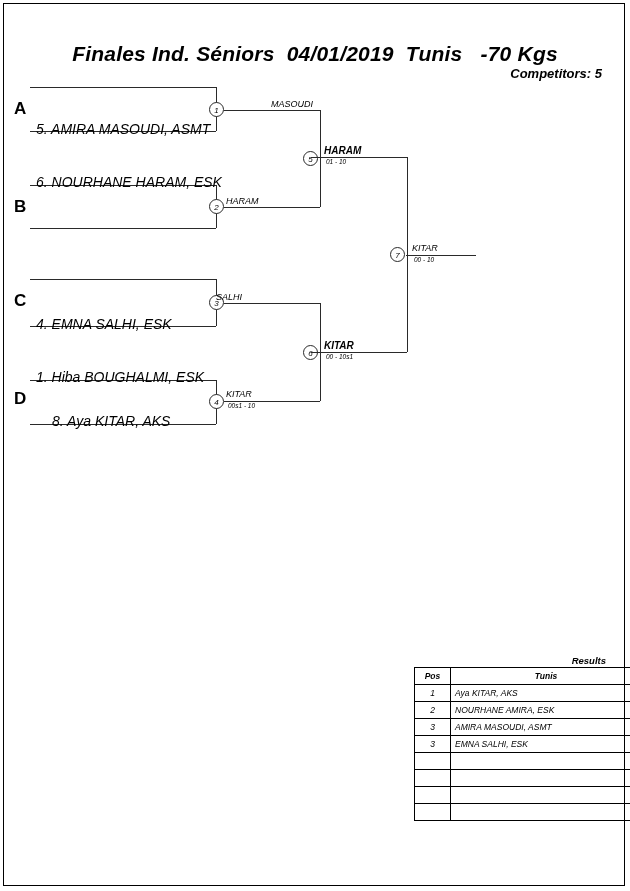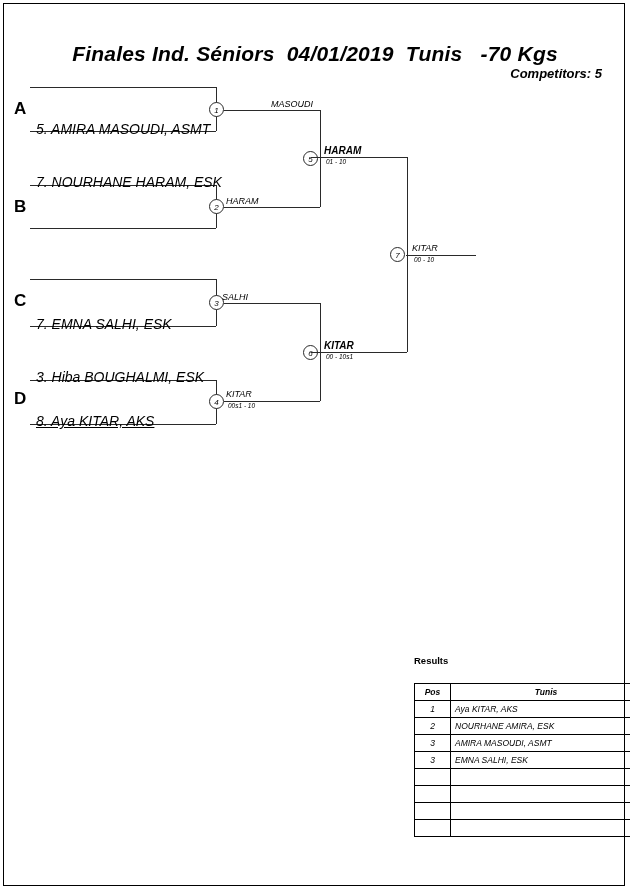--- a/index.html
+++ b/index.html
@@ -106,24 +106,25 @@
   }
 
   
   #results-wrap {
     position: absolute;
     left: 414px;
     top: 655px;
     width: 192px;
   }
   #results-title {
-    text-align: left;
+    text-align: right;
     font-size: 9.5px;
     font-weight: bold;
-    margin-bottom: 17px;
+    font-style: italic;
+    margin-bottom: 1px;
   }
   #results-table {
     border-collapse: collapse;
     width: 228px;
     table-layout: fixed;
     border: 1.6px solid #000;
   }
   #results-table th, #results-table td {
     border: 1px solid #000;
     height: 17px;
@@ -160,50 +161,50 @@
 <div class="hline" style="left:30px; top:87px; width:186px;"></div>
 <div class="hline" style="left:30px; top:131px; width:186px;"></div>
 <div class="vline" style="left:216px; top:87px; height:44px;"></div>
 <div class="slot-label" style="left:36px; top:120px;"></div>
 <div class="slot-label" style="left:36px; top:121px;">5. AMIRA MASOUDI, ASMT</div>
 <div class="match-circle" style="left:209px; top:102px;">1</div>
 
 <div class="hline" style="left:30px; top:185px; width:186px;"></div>
 <div class="hline" style="left:30px; top:228px; width:186px;"></div>
 <div class="vline" style="left:216px; top:185px; height:43px;"></div>
-<div class="slot-label" style="left:36px; top:174px;">7. NOURHANE HARAM, ESK</div>
+<div class="slot-label" style="left:36px; top:174px;">6. NOURHANE HARAM, ESK</div>
 <div class="slot-label" style="left:36px; top:218px;"></div>
 <div class="match-circle" style="left:209px; top:199px;">2</div>
 
 <div class="hline" style="left:30px; top:279px; width:186px;"></div>
 <div class="hline" style="left:30px; top:326px; width:186px;"></div>
 <div class="vline" style="left:216px; top:279px; height:47px;"></div>
 <div class="slot-label" style="left:36px; top:315px;"></div>
-<div class="slot-label" style="left:36px; top:316px;">7. EMNA SALHI, ESK</div>
+<div class="slot-label" style="left:36px; top:316px;">4. EMNA SALHI, ESK</div>
 <div class="match-circle" style="left:209px; top:295px;">3</div>
 
 <div class="hline" style="left:30px; top:380px; width:186px;"></div>
 <div class="hline" style="left:30px; top:424px; width:186px;"></div>
 <div class="vline" style="left:216px; top:380px; height:44px;"></div>
-<div class="slot-label" style="left:36px; top:369px;">3. Hiba BOUGHALMI, ESK</div>
-<div class="slot-label" style="left:36px; top:413px;text-decoration:underline;">8. Aya KITAR, AKS</div>
+<div class="slot-label" style="left:36px; top:369px;">1. Hiba BOUGHALMI, ESK</div>
+<div class="slot-label" style="left:52px; top:413px;">8. Aya KITAR, AKS</div>
 <div class="match-circle" style="left:209px; top:394px;">4</div>
 
 <div class="hline" style="left:224px; top:110px; width:96px;"></div>
 <div class="hline" style="left:224px; top:207px; width:96px;"></div>
 <div class="vline" style="left:320px; top:110px; height:97px;"></div>
 <div class="match-circle" style="left:303px; top:151px;">5</div>
 <div class="winner" style="left:226px; top:99px;margin-left:45px;">MASOUDI</div>
 <div class="winner" style="left:226px; top:196px;">HARAM</div>
 
 <div class="hline" style="left:224px; top:303px; width:96px;"></div>
 <div class="hline" style="left:224px; top:401px; width:96px;"></div>
 <div class="vline" style="left:320px; top:303px; height:98px;"></div>
 <div class="match-circle" style="left:303px; top:345px;">6</div>
-<div class="winner" style="left:222px; top:292px;">SALHI</div>
+<div class="winner" style="left:216px; top:292px;">SALHI</div>
 <div class="winner" style="left:226px; top:389px;">KITAR</div>
 <div class="score" style="left:228px; top:402px;">00s1 - 10</div>
 
 <div class="hline" style="left:311px; top:157px; width:96px;"></div>
 <div class="hline" style="left:311px; top:352px; width:96px;"></div>
 <div class="vline" style="left:407px; top:157px; height:195px;"></div>
 <div class="match-circle" style="left:390px; top:247px;">7</div>
 <div class="winner big" style="left:324px; top:145px;">HARAM</div>
 <div class="score" style="left:326px; top:158px;">01 - 10</div>
 <div class="winner big" style="left:324px; top:340px;">KITAR</div>

